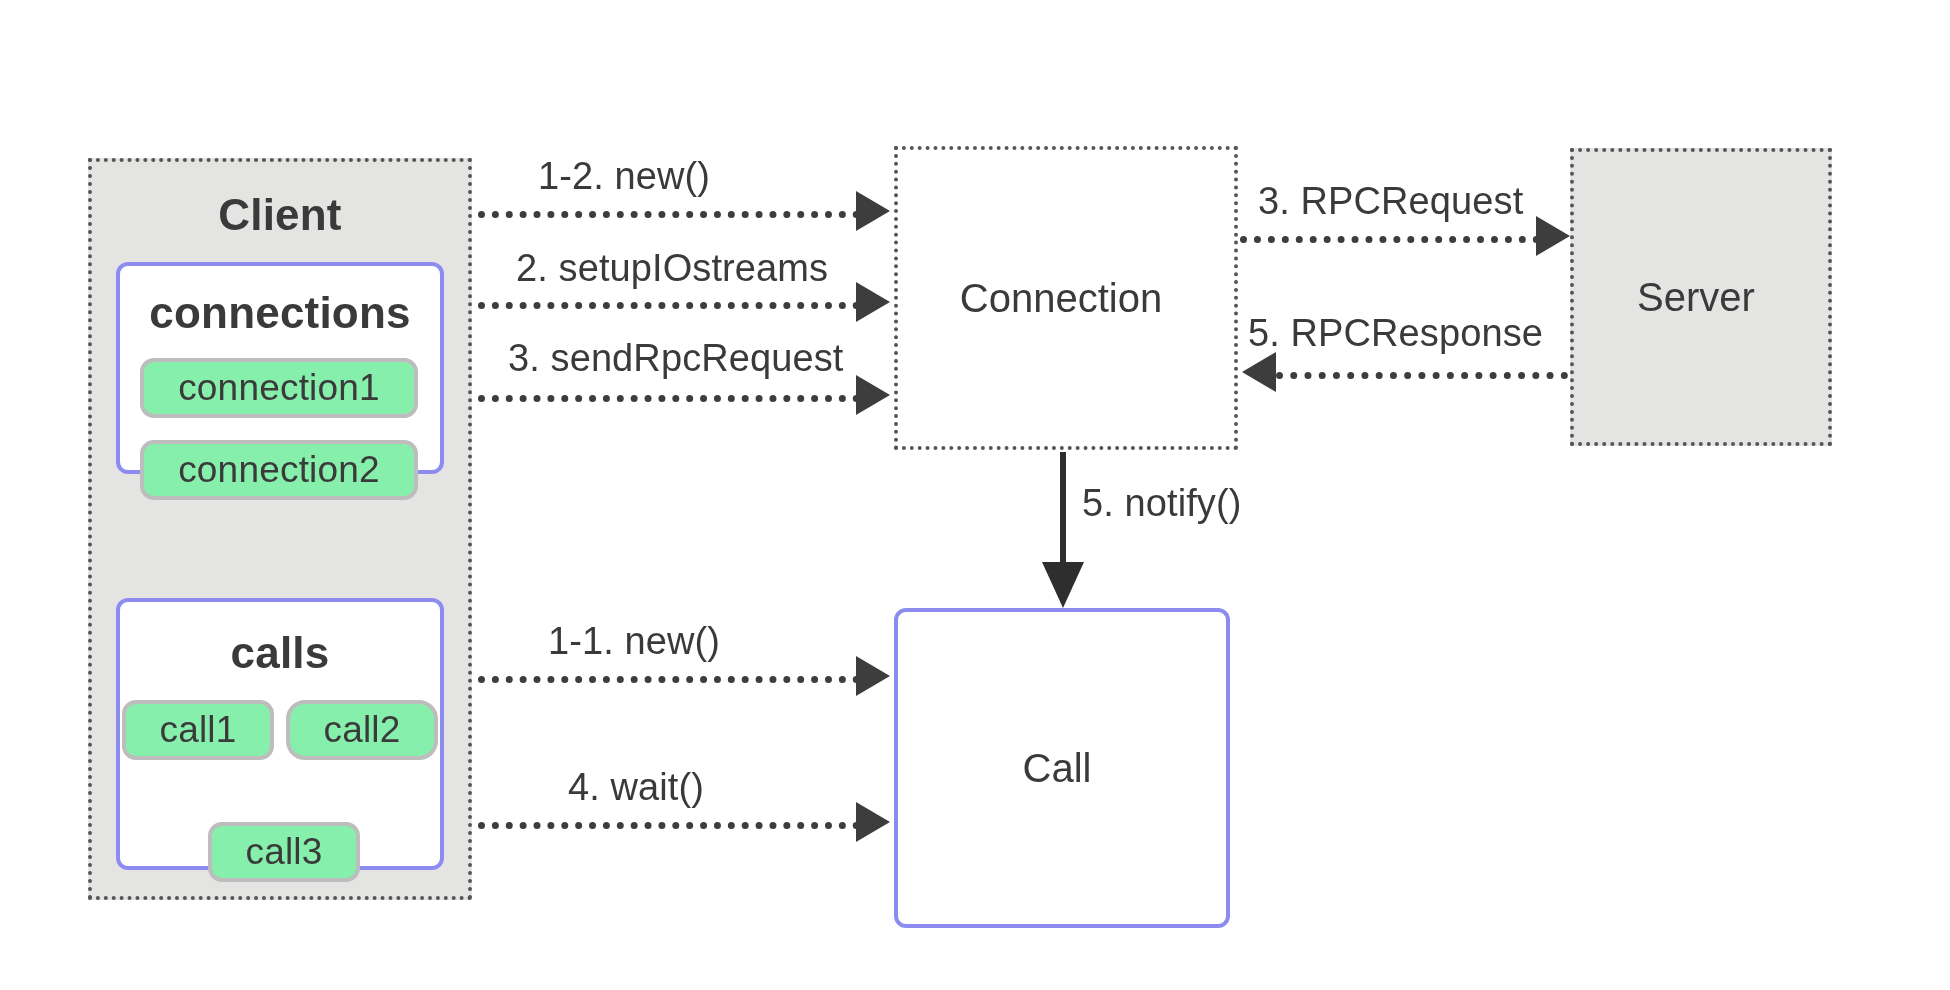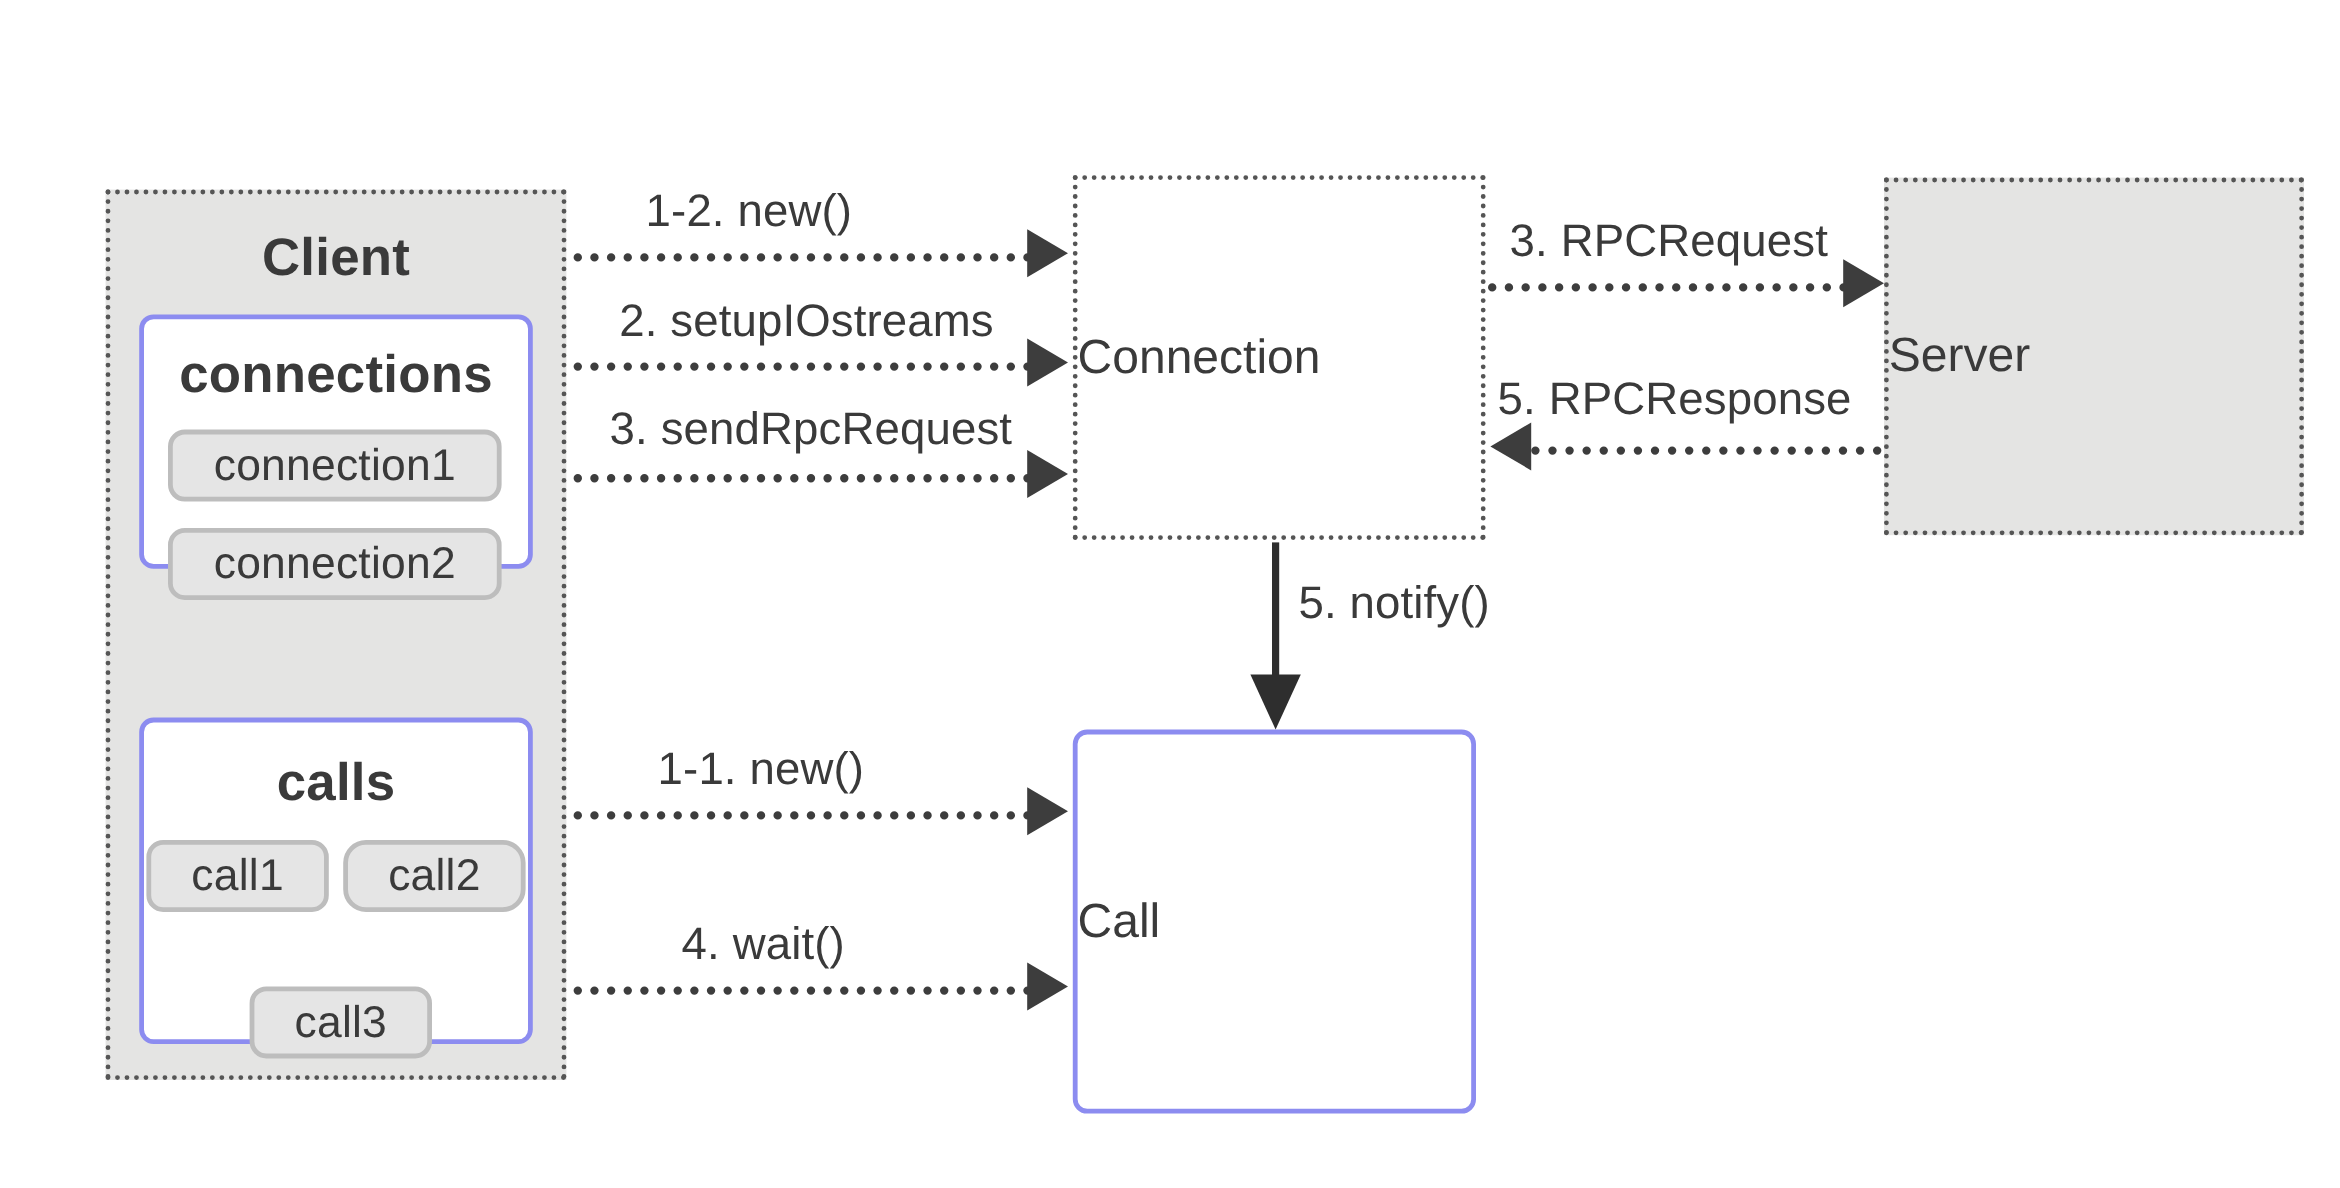--- a/index.html
+++ b/index.html
@@ -34,21 +34,21 @@
   .purple-box {
     border: 4px solid #8c8cf0;
     border-radius: 12px;
     background: #ffffff;
   }
   .chip {
     position: absolute;
     box-sizing: border-box;
     border: 4px solid #bdbdbd;
     border-radius: 14px;
-    background: #e5e5e5;
+    background: #86efac;
     display: flex;
     align-items: center;
     justify-content: center;
     color: #3a3a3a;
     font-size: 37px;
     letter-spacing: 0.2px;
   }
 
   .box-title {
     position: absolute;
@@ -60,21 +60,21 @@
     font-weight: 700;
     letter-spacing: 0.2px;
   }
 
   .center-label {
     position: absolute;
     left: 0;
     right: 10px;
     top: 50%;
     transform: translateY(-50%);
-    text-align: left;
+    text-align: center;
     color: #3a3a3a;
     font-size: 40px;
     font-weight: 400;
   }
 
   
   .arrow-h {
     position: absolute;
     height: 0;
     border-top: 7px dotted #3d3d3d;
@@ -136,21 +136,21 @@
     <div class="box-title" style="top:26px;">calls</div>
   </div>
   <div class="chip" style="left:122px; top:700px; width:152px; height:60px;">call1</div>
   <div class="chip" style="left:286px; top:700px; width:152px; height:60px;border-radius:19px;">call2</div>
   <div class="chip" style="left:208px; top:822px; width:152px; height:60px;">call3</div>
 
   <div class="box dotted-box-plain" style="left:894px; top:146px; width:344px; height:304px;">
     <div class="center-label">Connection</div>
   </div>
 
-  <div class="box dotted-box" style="left:1570px; top:148px; width:350px; height:298px;">
+  <div class="box dotted-box" style="left:1570px; top:148px; width:262px; height:298px;">
     <div class="center-label">Server</div>
   </div>
 
   <div class="box purple-box" style="left:894px; top:608px; width:336px; height:320px;">
     <div class="center-label">Call</div>
   </div>
 
   <div class="edge-label" style="left:538px; top:155px;">1-2. new()</div>
   <div class="arrow-h" style="left:478px; top:211px; width:382px;"></div>
   <div class="arrow-head-right" style="left:856px; top:191px;"></div>

